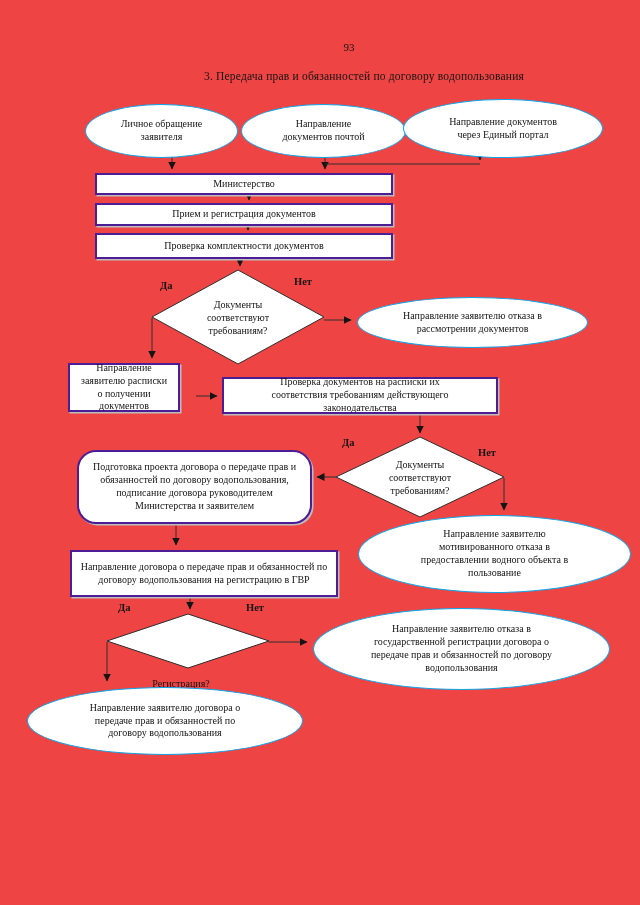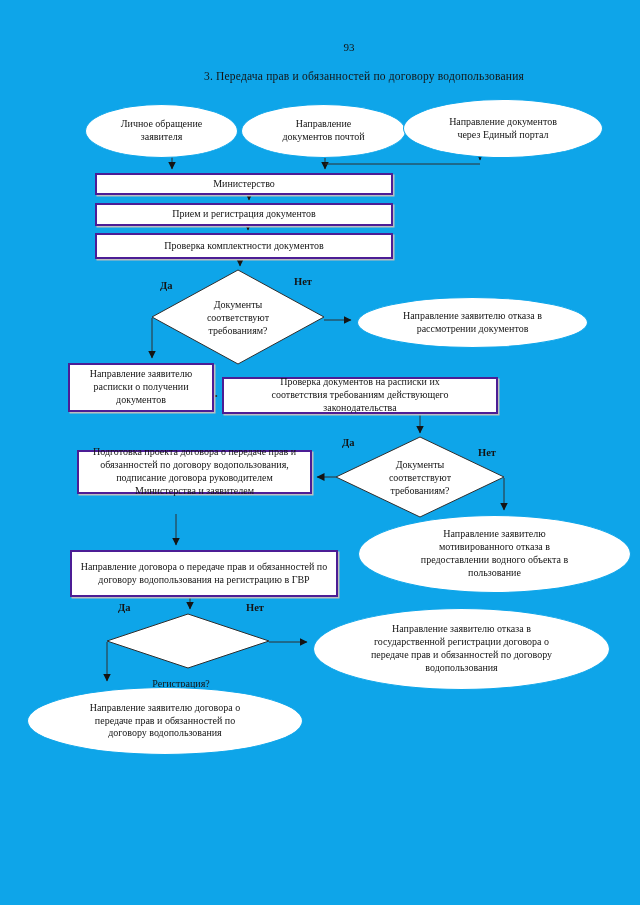--- a/index.html
+++ b/index.html
@@ -1,17 +1,17 @@
 <!DOCTYPE html>
 <html><head>
 <meta charset="utf-8">
 <style>
   html,body{margin:0;padding:0;background:#fff;}
   .page{
-    position:relative;width:640px;height:905px;background:#0ea5e9;overflow:hidden;
+    position:relative;width:640px;height:905px;background:#ef4444;overflow:hidden;
     font-family:"Liberation Serif","DejaVu Serif",serif;color:#141414;
   }
   .pagenum{
     position:absolute;left:0;top:410px;top:41px;width:640px;box-sizing:border-box;
     padding-left:58px;text-align:center;font-size:11px;
   }
   .title{
     position:absolute;left:0;top:70px;width:640px;box-sizing:border-box;
     padding-left:88px;text-align:center;font-size:11.5px;letter-spacing:0.2px;
   }
@@ -75,28 +75,28 @@
   <div class="node rect" style="left:95px;top:173px;width:298px;height:22px;">Министерство</div>
   <div class="node rect" style="left:95px;top:233px;width:298px;height:26px;">Проверка комплектности документов</div>
   <div class="node rect" style="left:95px;top:203px;width:298px;height:23px;">Прием и регистрация документов</div>
 
   <div class="dtext" style="left:198px;top:294px;width:80px;height:46px;">Документы соответствуют требованиям?</div>
   <div class="blabel" style="left:160px;top:280px;">Да</div>
   <div class="blabel" style="left:294px;top:276px;">Нет</div>
 
   <div class="node ellipse" style="left:357px;top:297px;width:231px;height:51px;padding:0 40px;">Направление заявителю отказа в рассмотрении документов</div>
 
-  <div class="node rect" style="left:68px;top:363px;width:146px;height:49px;padding:0 8px;">Направление заявителю расписки о получении документов</div>
+  <div class="node rect" style="left:68px;top:363px;width:112px;height:49px;padding:0 8px;">Направление заявителю расписки о получении документов</div>
   <div class="node rect" style="left:222px;top:377px;width:276px;height:37px;padding:0 29px;">Проверка документов на расписки их соответствия требованиям действующего законодательства</div>
 
   <div class="dtext" style="left:380px;top:454px;width:80px;height:46px;">Документы соответствуют требованиям?</div>
   <div class="blabel" style="left:342px;top:437px;">Да</div>
   <div class="blabel" style="left:478px;top:447px;">Нет</div>
 
-  <div class="node rect" style="left:77px;top:450px;width:235px;height:44px;padding:8px 13px;">Подготовка проекта договора о передаче прав и обязанностей по договору водопользования, подписание договора руководителем Министерства и заявителем</div>
+  <div class="node rect" style="left:77px;top:450px;width:235px;height:74px;padding:8px 13px;border-radius:19px;">Подготовка проекта договора о передаче прав и обязанностей по договору водопользования, подписание договора руководителем Министерства и заявителем</div>
   <div class="node ellipse" style="left:358px;top:515px;width:273px;height:78px;padding:0 55px;">Направление заявителю мотивированного отказа в предоставлении водного объекта в пользование</div>
 
   <div class="node rect" style="left:70px;top:550px;width:268px;height:47px;padding:0 2px;">Направление договора о передаче прав и обязанностей по договору водопользования на регистрацию в ГВР</div>
 
   <div class="dtext" style="left:141px;top:635px;width:80px;height:12px;margin-top:42px;">Регистрация?</div>
   <div class="blabel" style="left:118px;top:602px;">Да</div>
   <div class="blabel" style="left:246px;top:602px;">Нет</div>
 
   <div class="node ellipse" style="left:313px;top:608px;width:297px;height:82px;padding:0 52px;">Направление заявителю отказа в государственной регистрации договора о передаче прав и обязанностей по договору водопользования</div>
   <div class="node ellipse" style="left:27px;top:687px;width:276px;height:68px;padding:0 57px;">Направление заявителю договора о передаче прав и обязанностей по договору водопользования</div>

